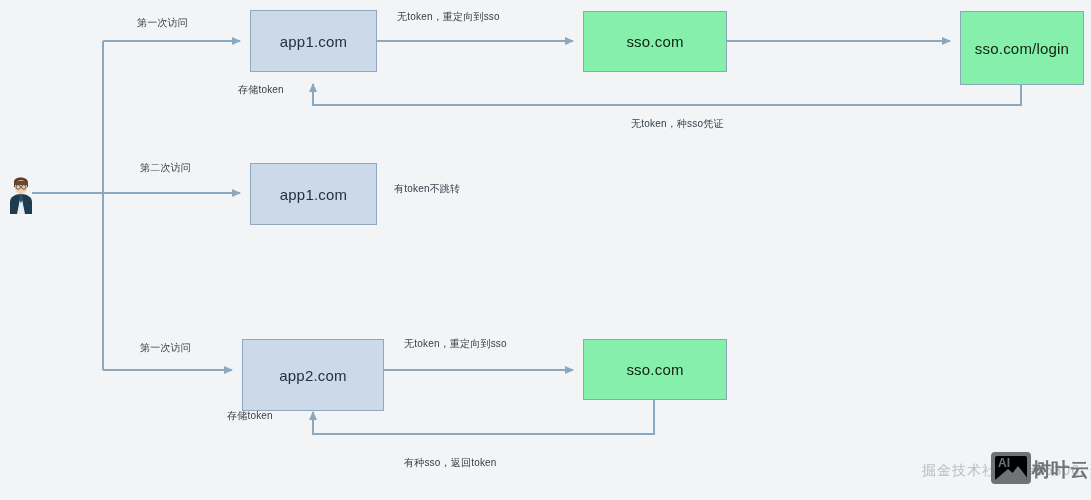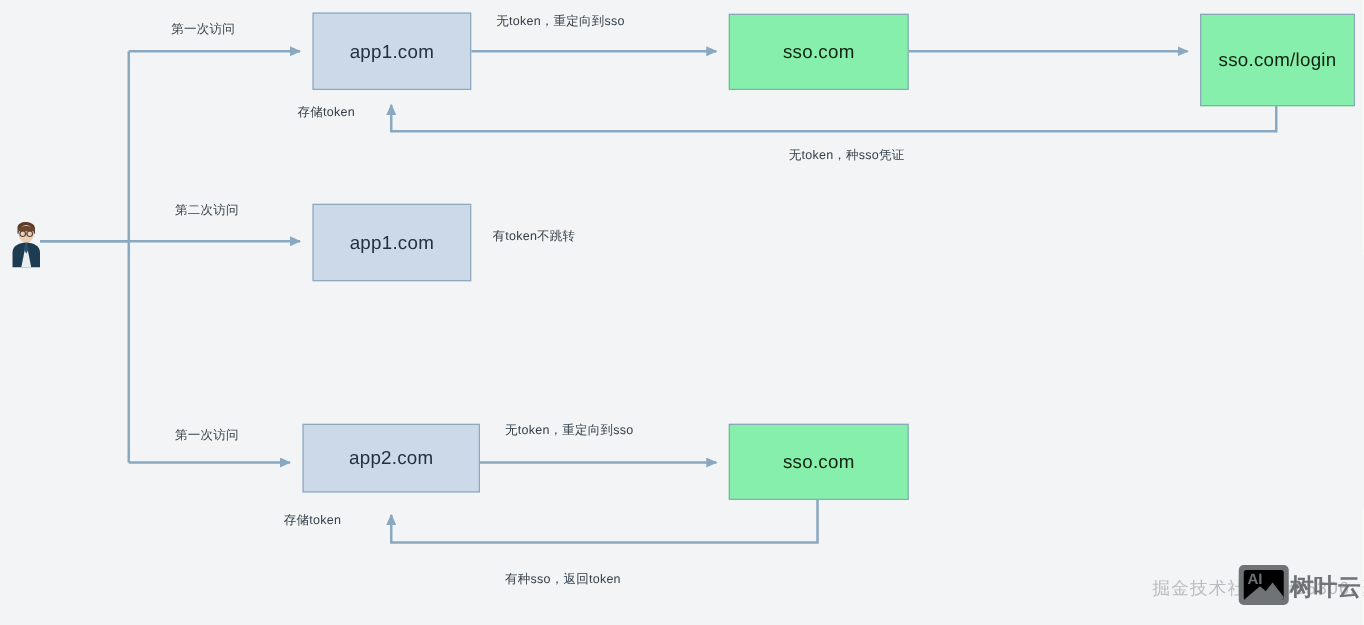--- a/index.html
+++ b/index.html
@@ -175,21 +175,21 @@
   </div>
 
   <div class="node sso" style="left:960px; top:11px; width:124px; height:74px;">
     <span>sso.com/login</span>
   </div>
 
   <div class="node app" style="left:250px; top:163px; width:127px; height:62px;">
     <span>app1.com</span>
   </div>
 
-  <div class="node app" style="left:242px; top:339px; width:142px; height:55px;">
+  <div class="node app" style="left:242px; top:339px; width:142px; height:72px;">
     <span>app2.com</span>
   </div>
 
   <div class="node sso" style="left:583px; top:339px; width:144px; height:61px;">
     <span>sso.com</span>
   </div>
 
   <div class="edge-label" style="left:137px; top:16px;">第一次访问</div>
 
   <div class="edge-label" style="left:397px; top:10px;">无token，重定向到sso</div>

